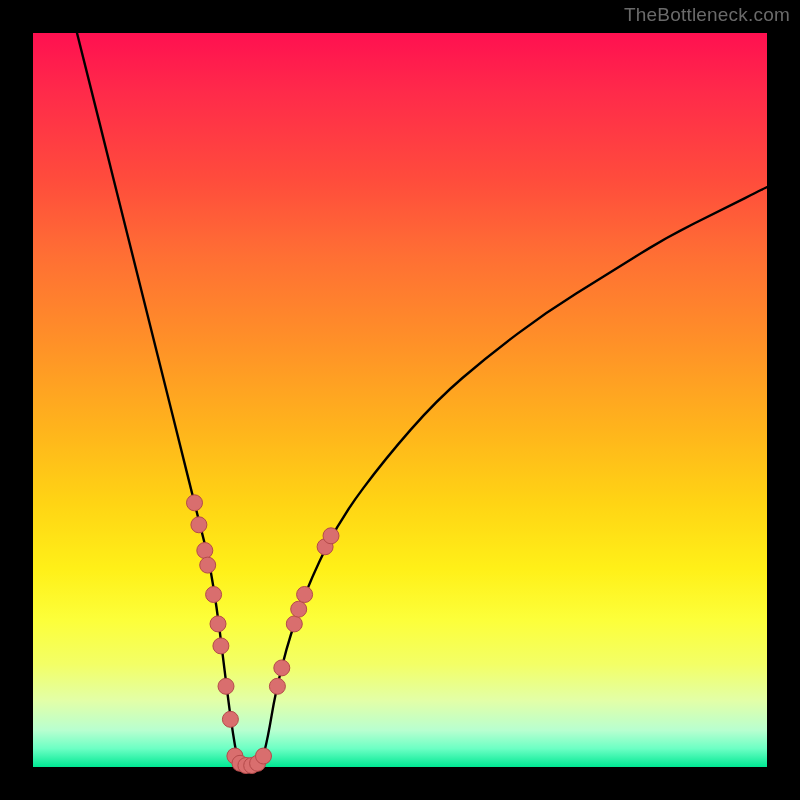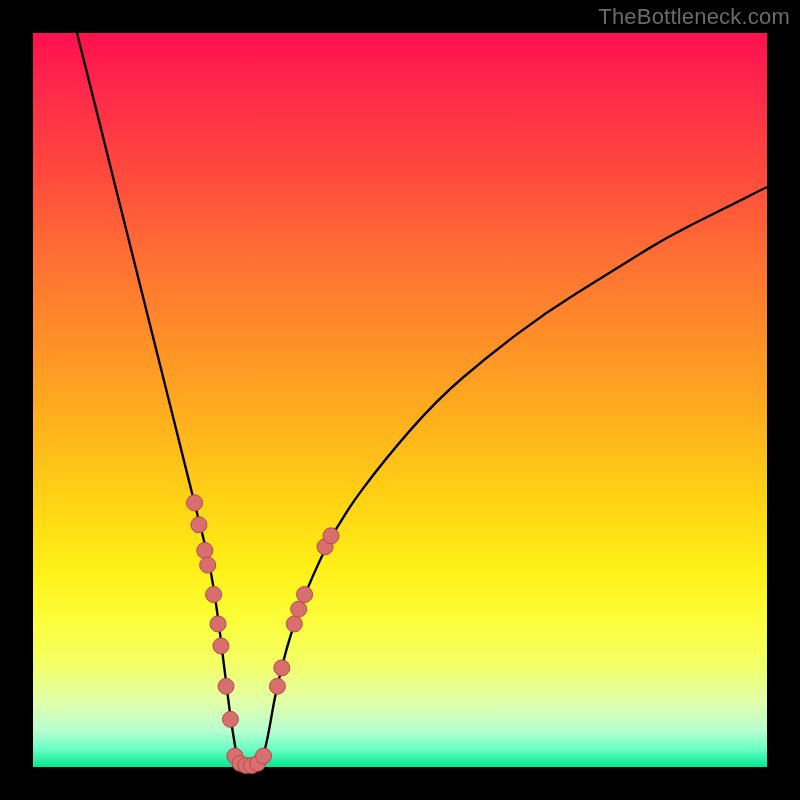--- a/index.html
+++ b/index.html
@@ -40,21 +40,21 @@
       #b8ffd0 95%,
       #6cffc4 97.5%,
       #00e893 100%
     );
   }
   .watermark {
     position: absolute;
     top: 4px;
     right: 10px;
     color: #6a6a6a;
-    font-size: 22px;
+    font-size: 19px;
     letter-spacing: 0.2px;
     font-weight: 400;
     user-select: none;
   }
   svg.curve {
     position: absolute;
     left: 0;
     top: 0;
     width: 734px;
     height: 734px;

